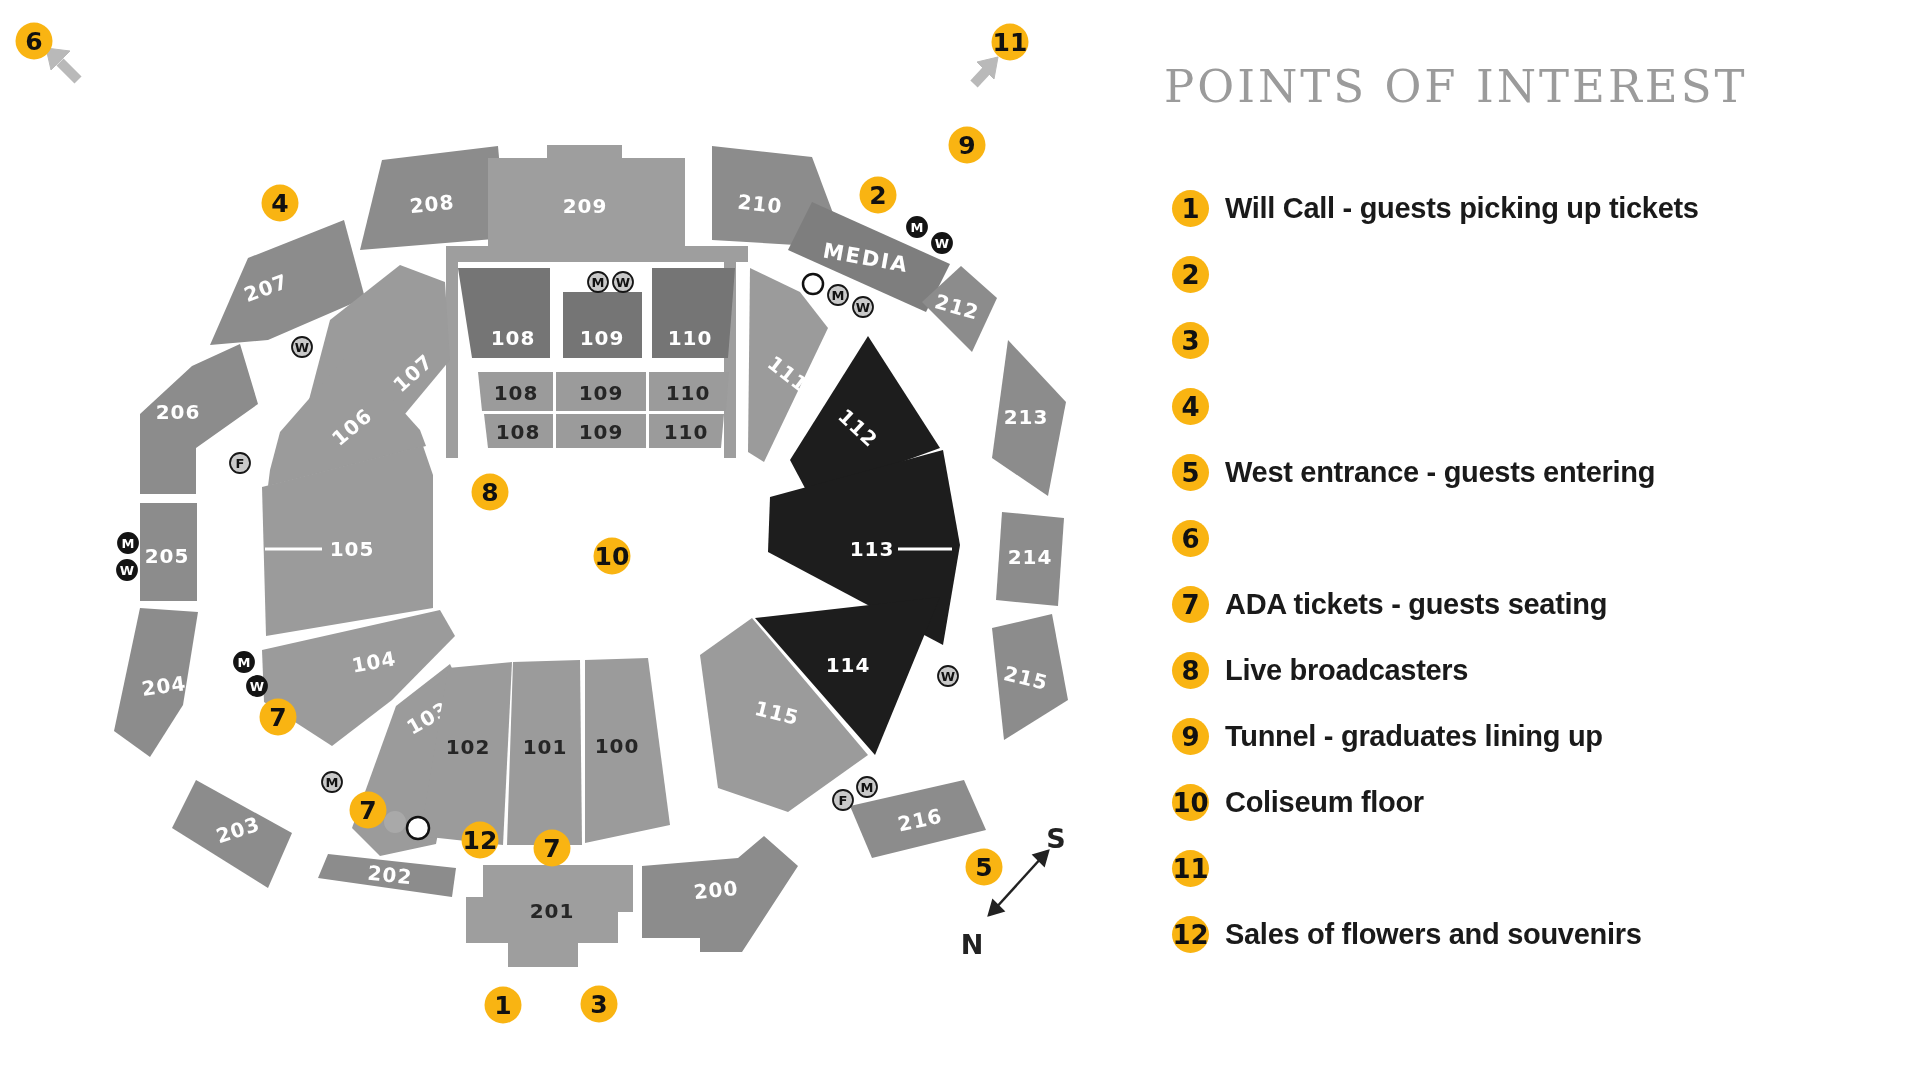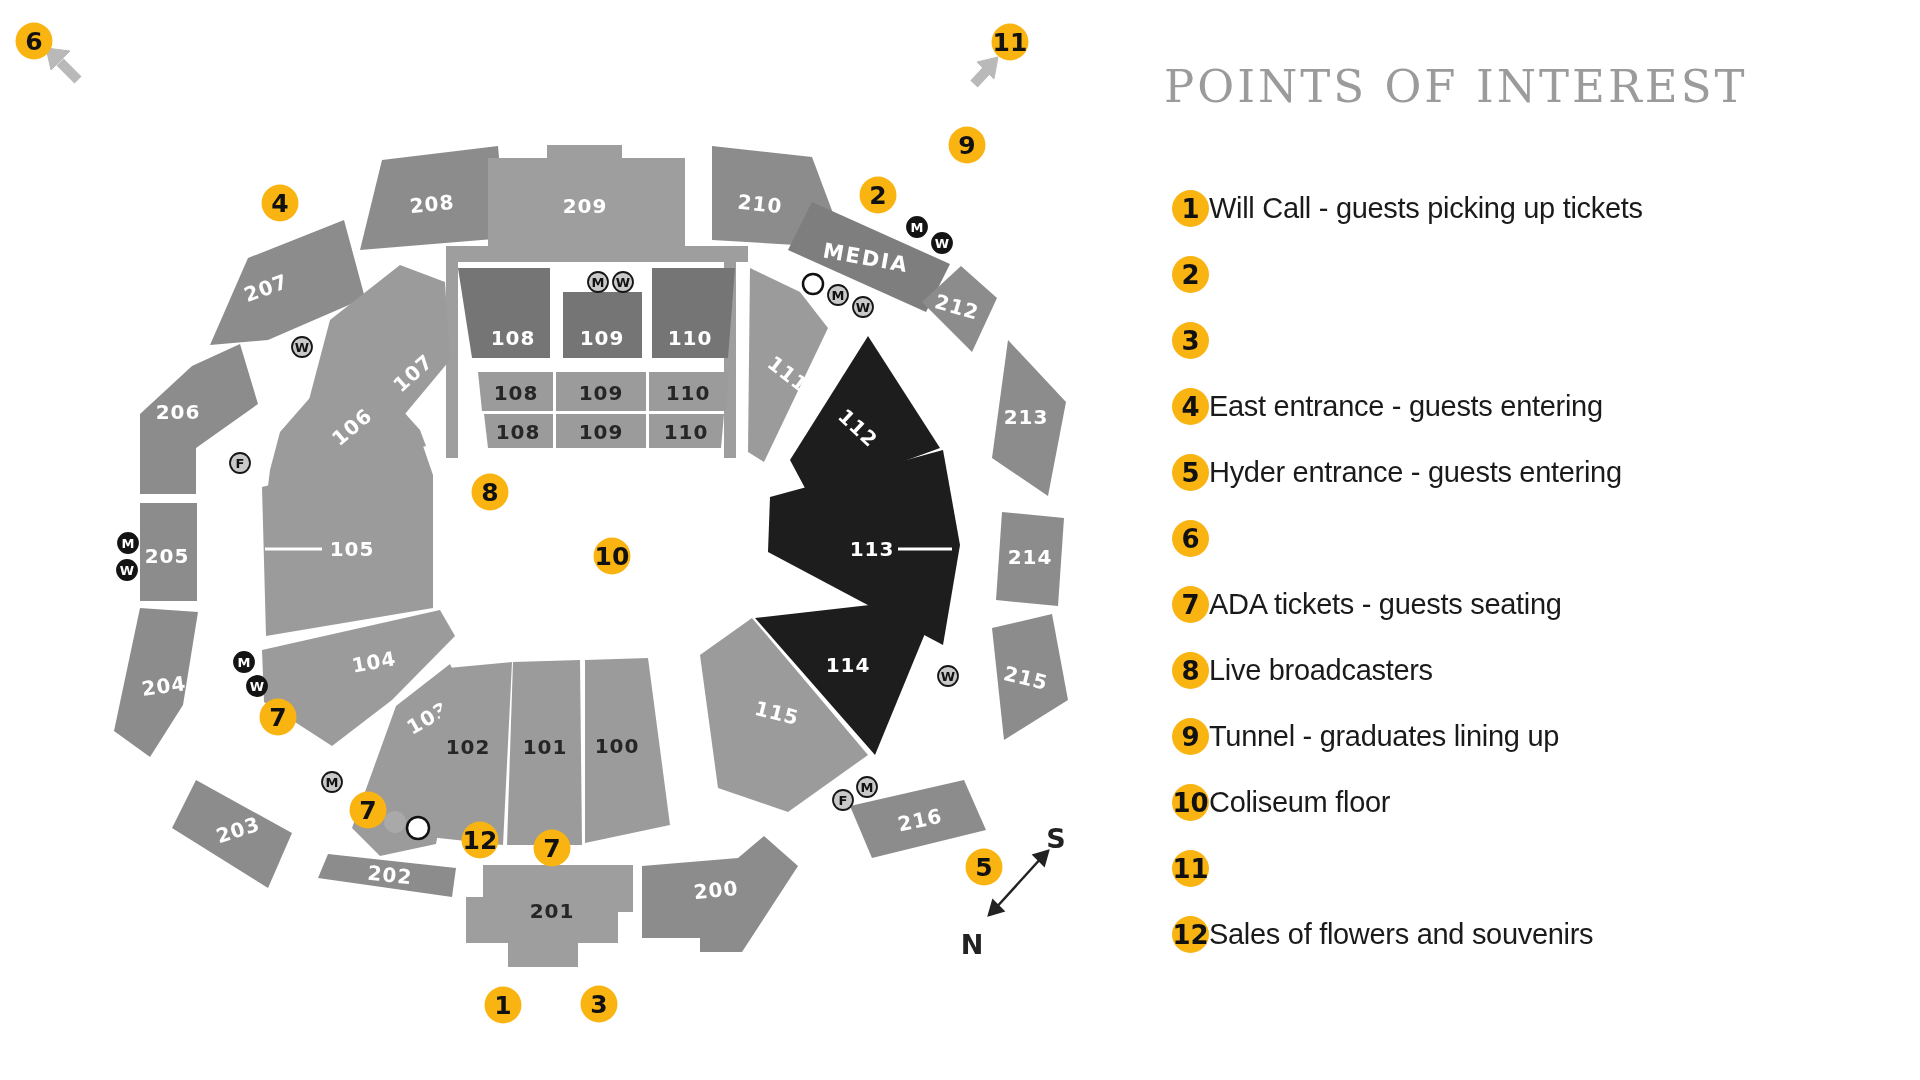--- a/index.html
+++ b/index.html
@@ -34,21 +34,21 @@
 
   
   .legend{position:absolute;left:1164px;top:0;width:790px;height:1080px;}
   .legend-title{position:absolute;left:0;top:60px;margin:0;font-family:"DejaVu Serif","Liberation Serif",serif;
     font-weight:400;font-size:45px;letter-spacing:3px;color:#9B9B9B;white-space:nowrap;}
   #legend-list{position:absolute;left:8px;top:190px;}
   .legend-item{display:flex;align-items:center;margin-bottom:29px;height:37px;}
   .legend-num{flex:0 0 37px;width:37px;height:37px;border-radius:50%;background:var(--accent,#F9B412);
     color:#111;font-weight:bold;font-size:26px;display:flex;align-items:center;justify-content:center;
     font-family:"DejaVu Sans",sans-serif;}
-  .legend-label{font-size:29px;font-weight:normal;color:#1A1A1A;letter-spacing:-0.3px;white-space:nowrap;}
+  .legend-label{margin-left:16px;font-size:29px;font-weight:bold;color:#1A1A1A;letter-spacing:-0.3px;white-space:nowrap;}
 </style>
 </head>
 <body>
 
 <div class="page">
 
   <svg id="map-svg" width="1140" height="1080" viewBox="0 0 1140 1080">
 
     <g>
       <polygon class="ring" points="210,345 248,258 344,220 365,298 268,340"></polygon>
@@ -367,26 +367,25 @@
   <div class="legend-item">
     <span class="legend-num">2</span>
   </div>
 
   <div class="legend-item">
     <span class="legend-num">3</span>
   </div>
 
   <div class="legend-item">
     <span class="legend-num">4</span>
-    <span class="legend-label">East entrance - guests entering</span>
   </div>
 
   <div class="legend-item">
     <span class="legend-num">5</span>
-    <span class="legend-label">Hyder entrance - guests entering</span>
+    <span class="legend-label">West entrance - guests entering</span>
   </div>
 
   <div class="legend-item">
     <span class="legend-num">6</span>
   </div>
 
   <div class="legend-item">
     <span class="legend-num">7</span>
     <span class="legend-label">ADA tickets - guests seating</span>
   </div>

